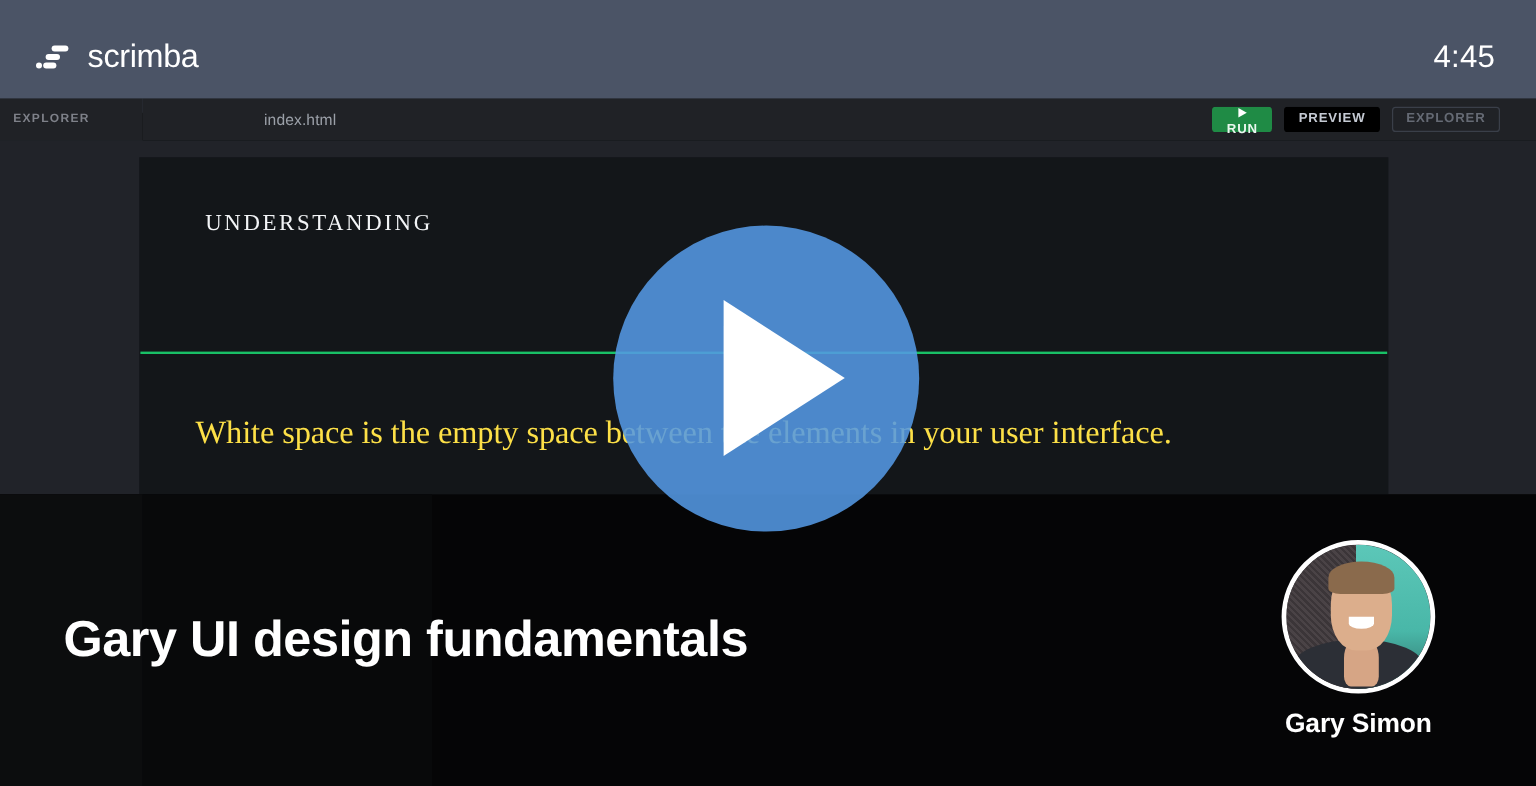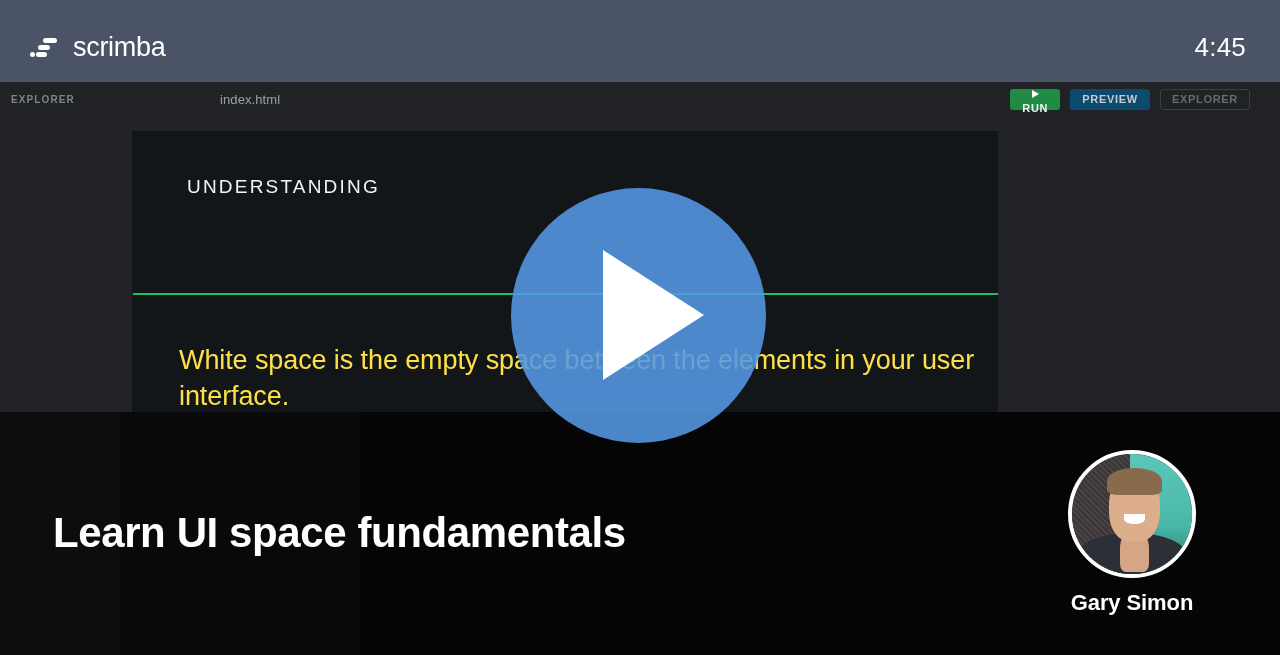--- a/index.html
+++ b/index.html
@@ -146,46 +146,47 @@
     padding: 0 11px;
     border-radius: 3px;
     font-size: 11px;
     font-weight: 700;
     letter-spacing: 0.7px;
     cursor: pointer;
     border: 1px solid transparent;
     line-height: 1;
   }
   .btn-run     { background: #1f8b45; color: #e9f7ee; flex-direction: column; }
-  .btn-preview { background: #0c4a6e; color: #c5cad3; }
+  .btn-preview { background: #000000; color: #c5cad3; }
   .btn-console { background: transparent; color: #656a74; border-color: #3a3f49; }
 
   .play-tri {
     width: 0; height: 0;
     border-left: 7px solid #ffffff;
     border-top: 4.5px solid transparent;
     border-bottom: 4.5px solid transparent;
   }
 
   
   .preview-bg {
     position: absolute;
     left: 0; top: 117px;
     width: 1280px;
     height: 295px;
     background: #212329;
   }
 
   .slide {
     position: absolute;
-    left: 132px; top: 131px;
-    width: 866px;
+    left: 116px; top: 131px;
+    width: 1041px;
     height: 281px;
     background: #131619;
     overflow: hidden;
+    font-family: Liberation Serif, serif;
   }
 
   .slide-inner { padding: 46px 0 0 55px; }
 
   .eyebrow {
     color: #f2f4f6;
     font-size: 19px;
     font-weight: 400;
     letter-spacing: 2.2px;
     line-height: 1;
@@ -400,21 +401,21 @@
     <div class="slide-body">White space is the empty space between the elements in your user interface.</div>
   </div>
 
   <div class="play-overlay"></div>
 
   <div class="banner">
     <div class="banner-shade"></div>
     <div class="banner-shade2"></div>
   </div>
 
-  <div class="banner-headline">Learn UI space fundamentals</div>
+  <div class="banner-headline">Gary UI design fundamentals</div>
 
   <div class="author">
     <div class="avatar">
       <span class="av-layer av-chair"></span>
       <span class="av-layer av-teal"></span>
       <span class="av-layer av-shoulder"></span>
       <span class="av-layer av-hand"></span>
       <span class="av-layer av-head"></span>
       <span class="av-layer av-hair"></span>
       <span class="av-layer av-smile"></span>

